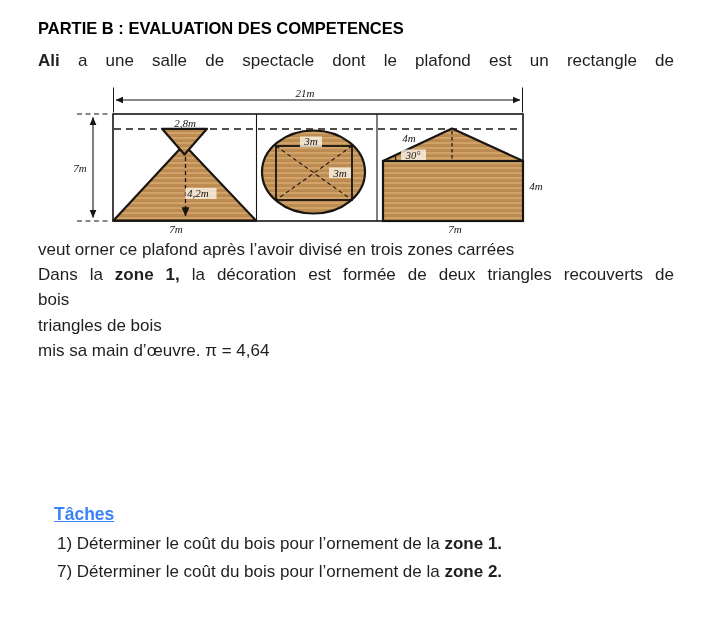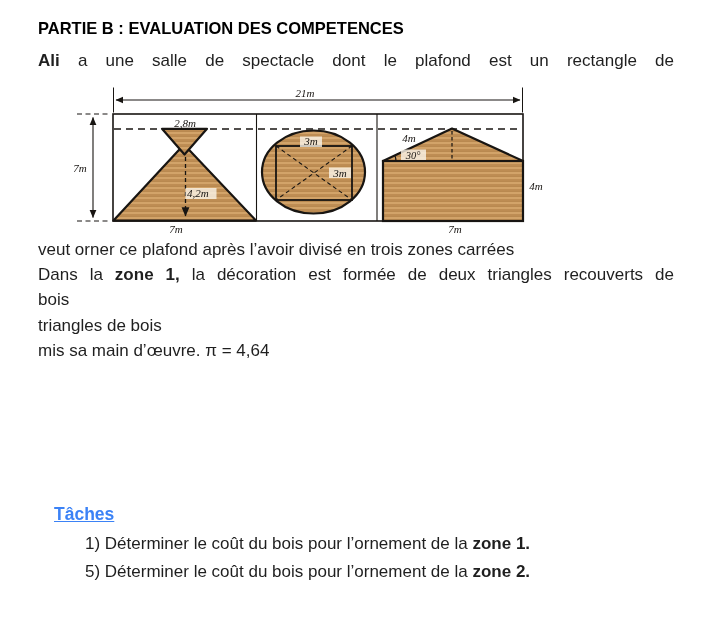--- a/index.html
+++ b/index.html
@@ -9,21 +9,21 @@
   .title{position:absolute;left:38px;top:19px;font-size:16.5px;font-weight:700;color:#000;}
   .para{position:absolute;left:38px;width:636px;font-size:17px;}
   .line{height:25.2px;line-height:25.2px;}
   .jline{text-align:justify;text-align-last:justify;}
   .intro{top:48px;}
   .bodyblock{top:237px;}
   sup{font-size:11px;line-height:0;}
   b{font-weight:700;}
   .tasks-heading{position:absolute;left:54px;top:504px;font-size:17.5px;font-weight:700;
                  text-decoration:underline;color:#3b82f6;}
-  .tasks{position:absolute;left:57px;top:530px;font-size:17px;margin-left:28px;}
+  .tasks{position:absolute;left:57px;top:530px;font-size:17px;}
   .task{height:27.5px;line-height:27.5px;}
   .fig{position:absolute;left:60px;top:84px;}
   svg text{font-family:"Liberation Serif",serif;font-style:italic;fill:#181512;}
   .fl{font-size:11px;}
   .fls{font-size:10.5px;}
 </style>
 </head>
 <body>
 
 <div class="page">
@@ -93,16 +93,16 @@
     <div class="line jline"><span>Dans la </span><b>zone 1,</b><span> la décoration est formée de deux triangles recouverts de</span></div>
     <div class="line"><span>bois</span></div>
     <div class="line"><span>triangles de bois</span></div>
     <div class="line"><span>mis sa main d’œuvre. π = 4,64</span></div>
   </div>
 
   <div class="tasks-heading">Tâches</div>
 
   <div class="tasks">
     <div class="task"><span>1) Déterminer le coût du bois pour l’ornement de la </span><b>zone 1.</b></div>
-    <div class="task"><span>5) Déterminer le coût du bois pour l’ornement de la </span><b>zone 2.</b></div>
+    <div class="task"><span>7) Déterminer le coût du bois pour l’ornement de la </span><b>zone 2.</b></div>
   </div>
 
 </div>
 
 </body></html>

